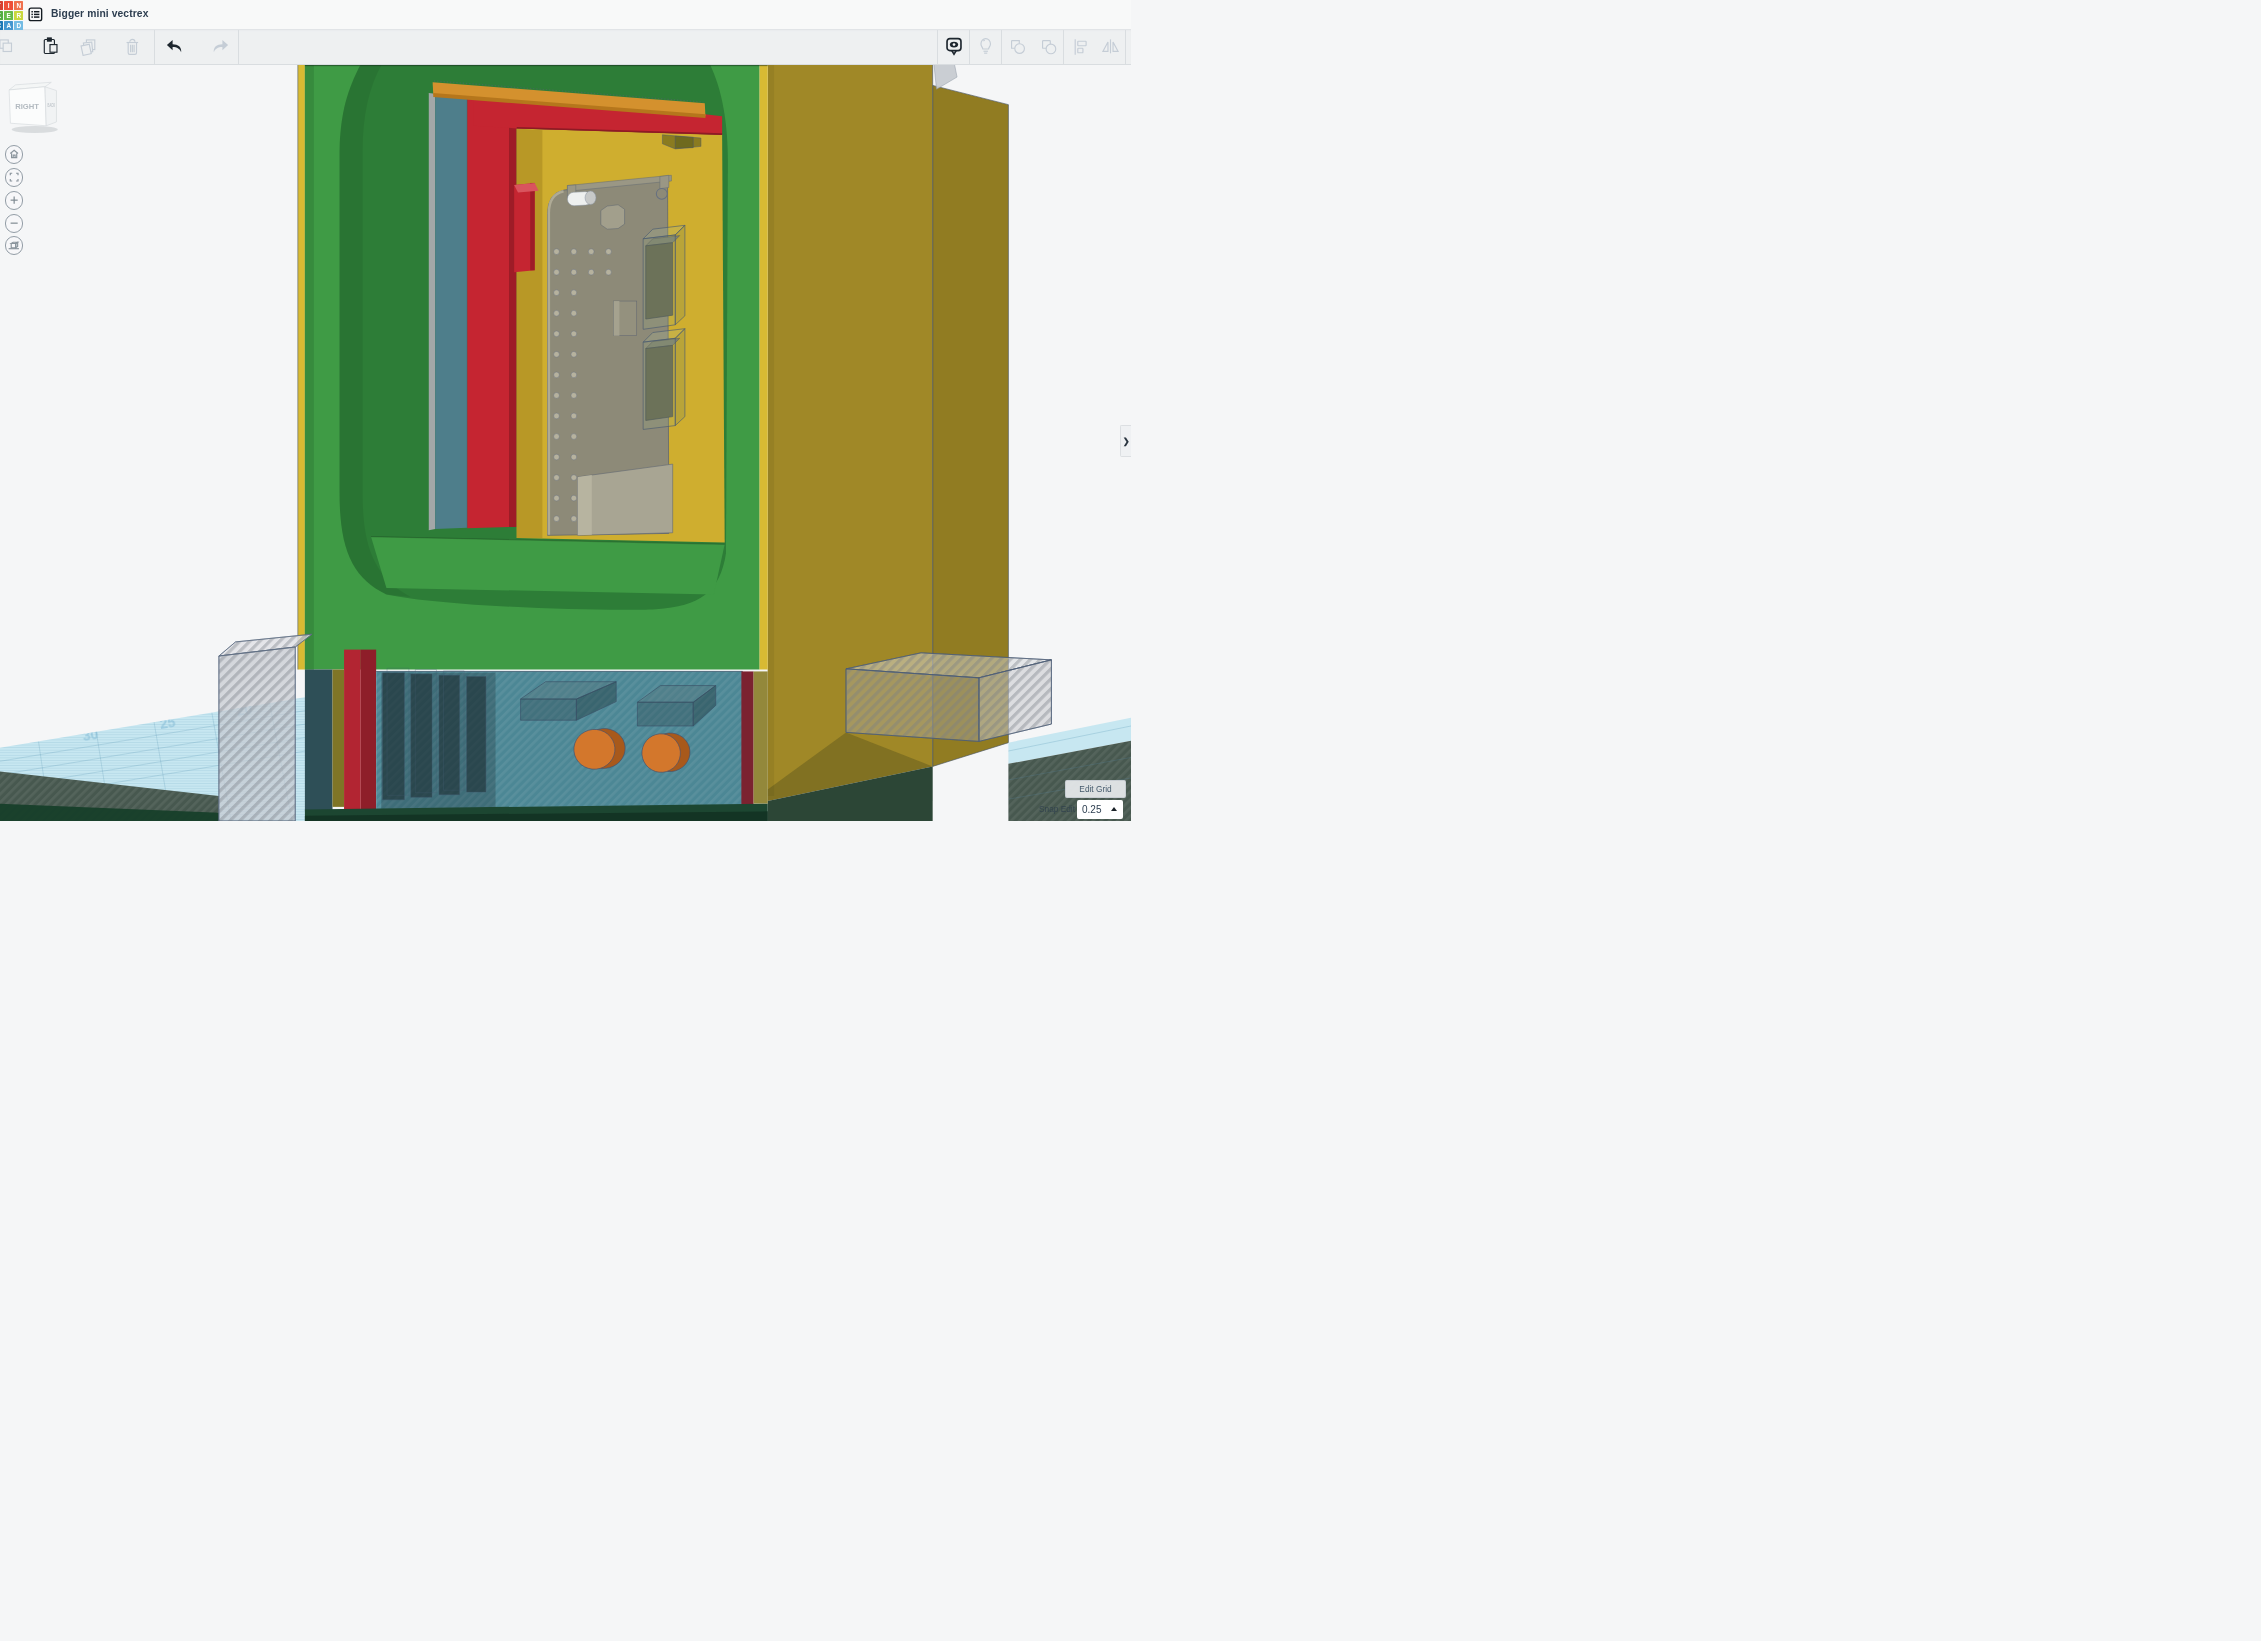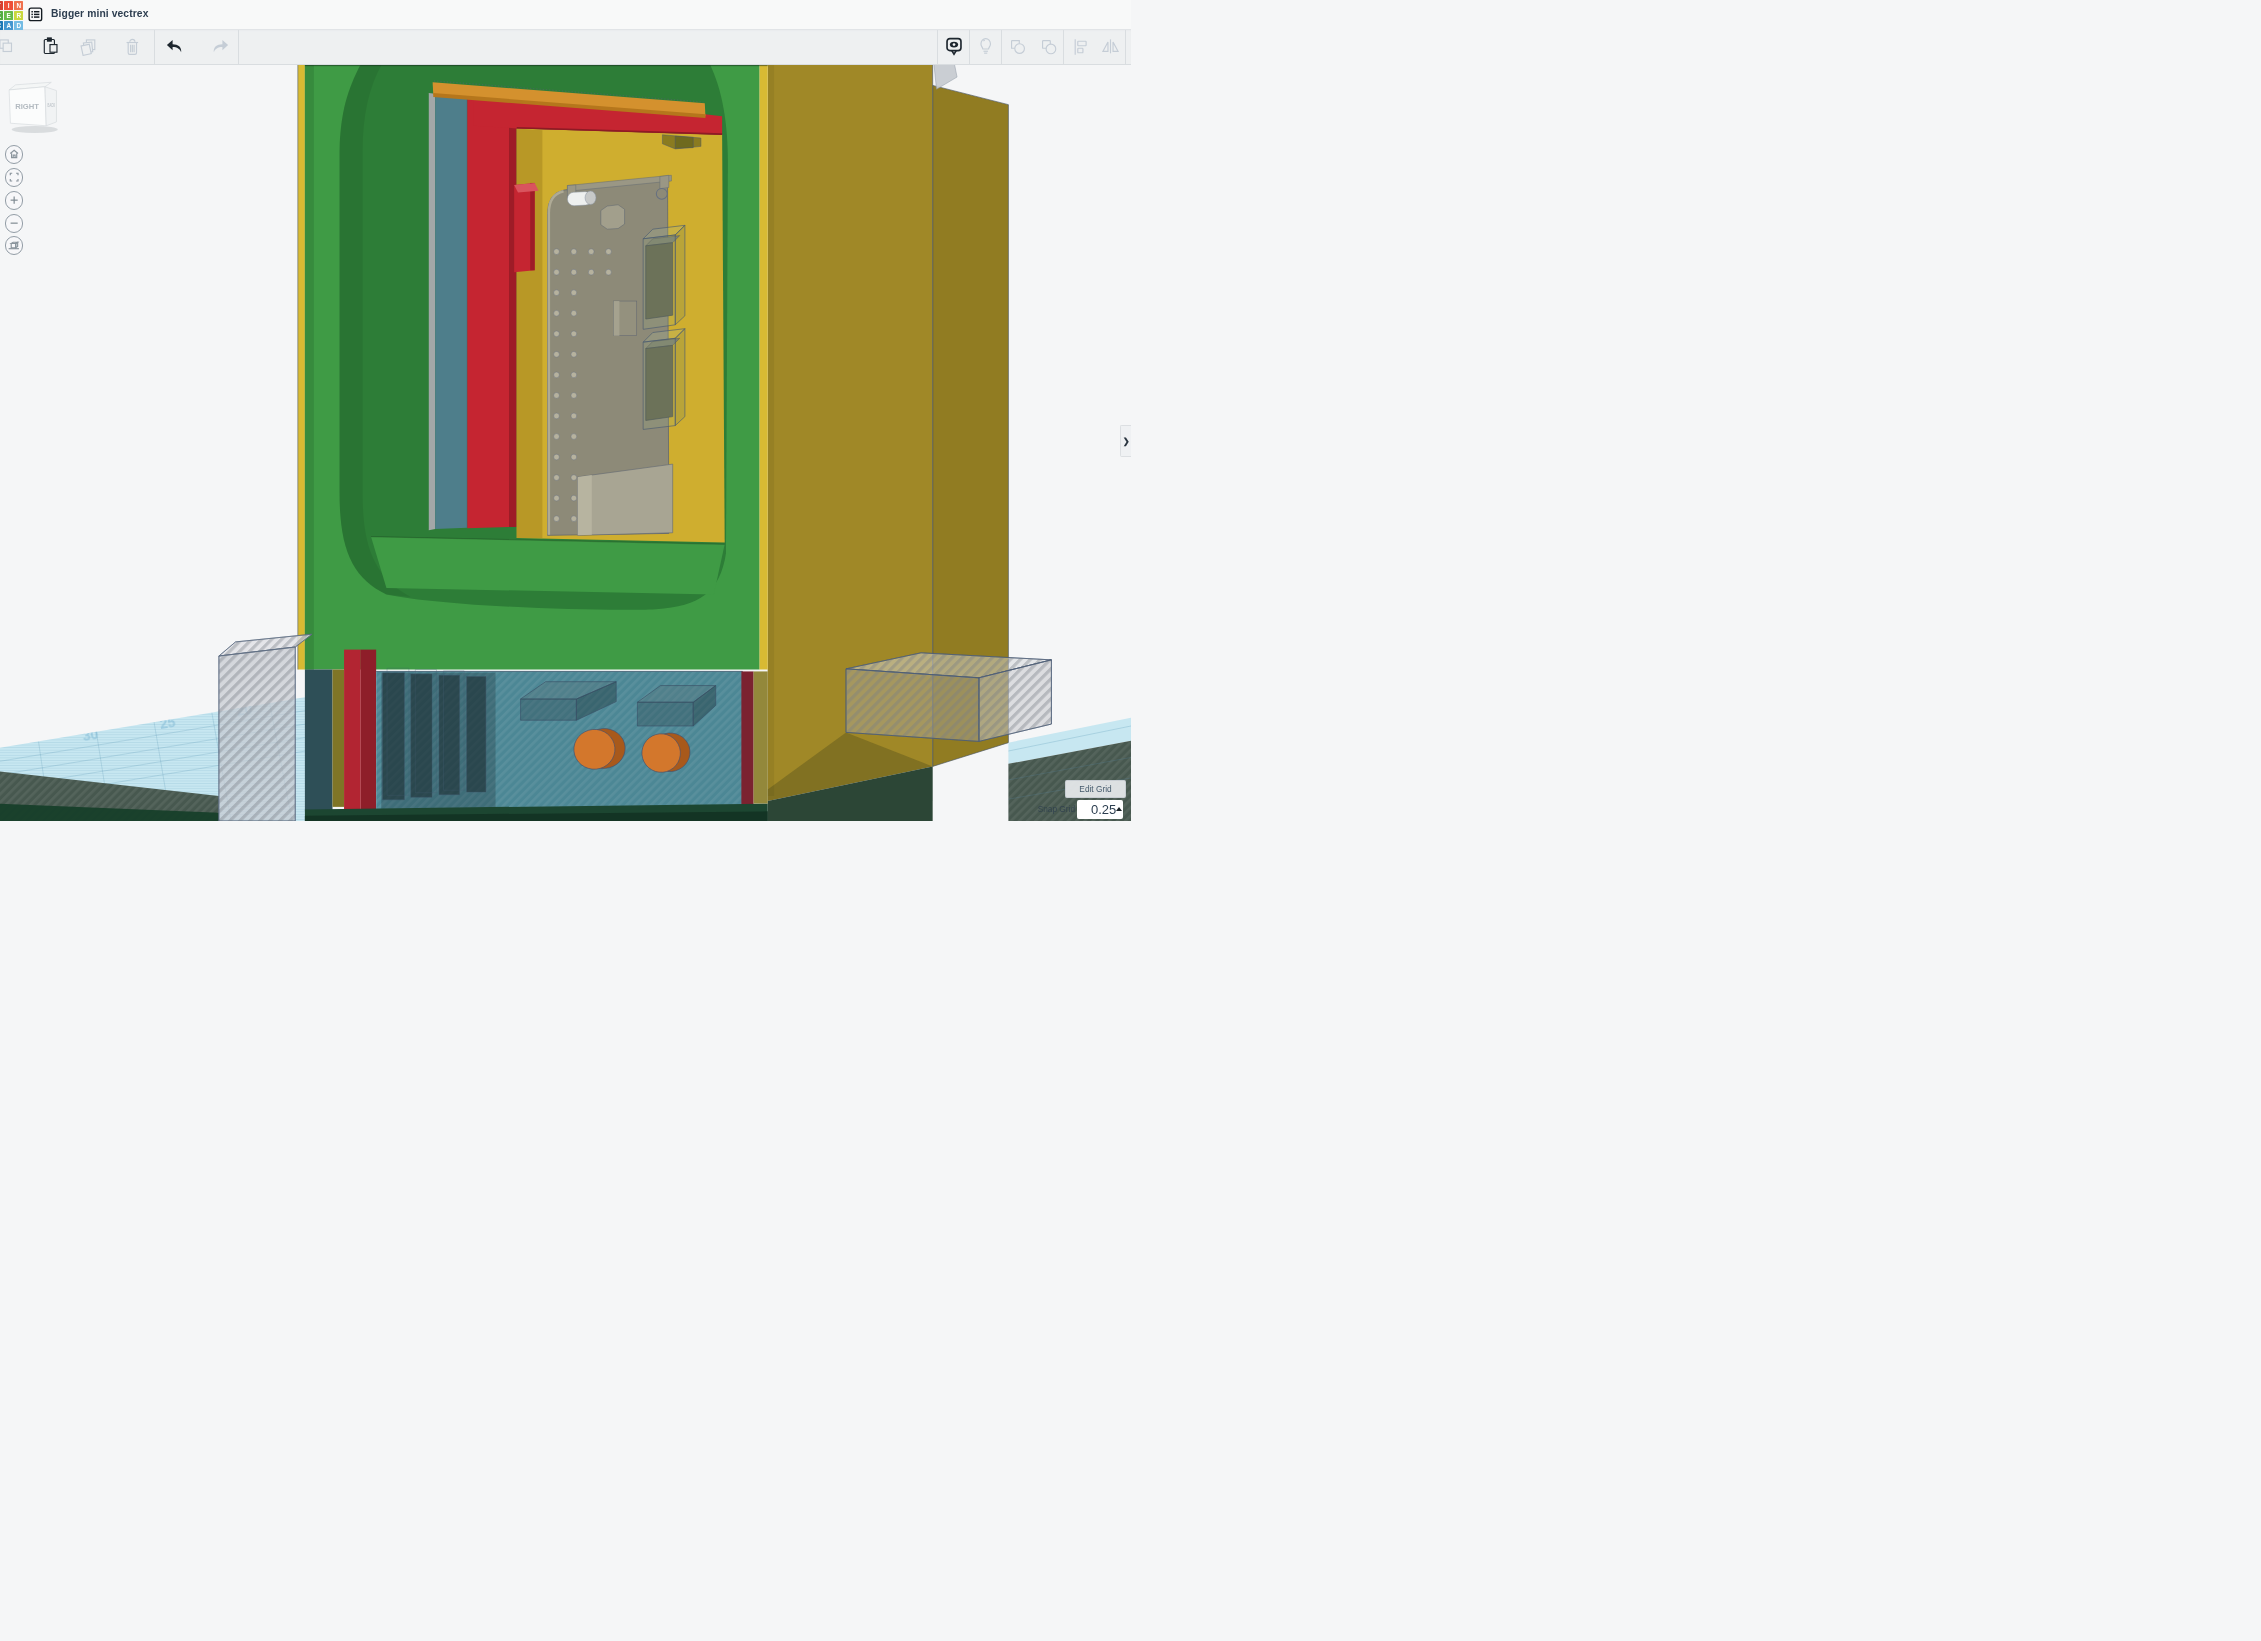--- a/index.html
+++ b/index.html
@@ -16,21 +16,21 @@
   .ic{stroke-width:1.8;fill:none;}
   .ic-on{stroke:#1d262e;}
   .ic-off{stroke:#c5cdd6;}
   
   .viewcube{position:absolute;left:5.1px;top:81px;width:62px;height:55px;z-index:10;cursor:pointer;}
   .navbtn{position:absolute;left:4.5px;width:18.6px;height:18.6px;border-radius:50%;border:1px solid #939da6;background:rgba(248,249,250,.6);display:flex;align-items:center;justify-content:center;z-index:10;cursor:pointer;padding:0;}
   .side-tab{position:absolute;right:0;top:425px;width:9.6px;height:30px;background:#eff1f3;border:0.6px solid #dcdfe2;border-right:none;border-radius:1.9px 0 0 1.9px;display:flex;align-items:center;justify-content:center;font-size:8.3px;font-weight:bold;color:#2a3540;z-index:10;cursor:pointer;}
   .editgrid{position:absolute;left:1065px;top:780px;width:59px;height:16px;background:rgba(233,236,238,.92);border:0.6px solid rgba(182,190,196,.55);border-radius:1.9px;font-size:8.3px;color:#44596b;display:flex;align-items:center;justify-content:center;z-index:10;cursor:pointer;text-align:right;}
   .snapgrid{position:absolute;left:1011px;top:804px;width:64px;text-align:right;font-size:8.3px;color:#2e3f4d;opacity:.85;z-index:10;}
   .dropdown{position:absolute;left:1077px;top:800px;width:46px;height:18.6px;background:#fff;border-radius:1.9px;z-index:10;cursor:pointer;display:flex;align-items:center;}
-  .dropdown .val{font-size:13px;color:#2c3e50;padding-left:14px;flex:1;}
+  .dropdown .val{font-size:10px;color:#2c3e50;padding-left:5px;flex:1;}
   .dropdown .caret{width:0;height:0;border-left:3.2px solid transparent;border-right:3.2px solid transparent;border-bottom:4.5px solid #1a2228;margin-right:6.4px;}
   .scene{position:absolute;left:0;top:0;z-index:1;}
   
   .c-green{fill:var(--green_front,#3f9b45);} .c-gin{fill:var(--green_interior,#2d7d37);}
   .c-ynear{fill:var(--yellow_side_near,#a08827);} .c-yfar{fill:var(--yellow_side_far,#917c22);}
   .c-ystrip{fill:var(--yellow_strip,#d8ba33);} .c-openy{fill:var(--yellow_back_wall,#cfae2f);}
   .c-orange{fill:var(--orange_trim,#d4912e);} .c-red{fill:var(--red_frame,#c52531);}
   .c-redd{fill:var(--red_frame_dark,#9e1c27);} .c-teal{fill:var(--teal_layer,#4e7e8b);}
   .c-base{fill:var(--base_teal,#4c8795);} .c-knob{fill:var(--knob_orange,#d3772c);}
   .c-pcb{fill:var(--pcb_gray,#8d8a78);} .c-plane{fill:var(--workplane_cyan,#c2e5f0);}
@@ -429,20 +429,20 @@
         <polygon points="5,5.5 12,5.5 12,12 5,12"></polygon>
         <polygon points="5,5.5 8,3.5 15,3.5 12,5.5"></polygon>
         <polygon points="12,5.5 15,3.5 15,10 12,12"></polygon>
       </svg>
   </button>
 
   <div class="side-tab">
     <span>❯</span>
   </div>
   <div class="editgrid">Edit Grid</div>
-  <div class="snapgrid">Snap Grid</div>
+  <div class="snapgrid">Snap Edit</div>
   <div class="dropdown">
     <span class="val">0.25</span>
     <span class="caret"></span>
   </div>
 
 </div>
 
 
 </body></html>

